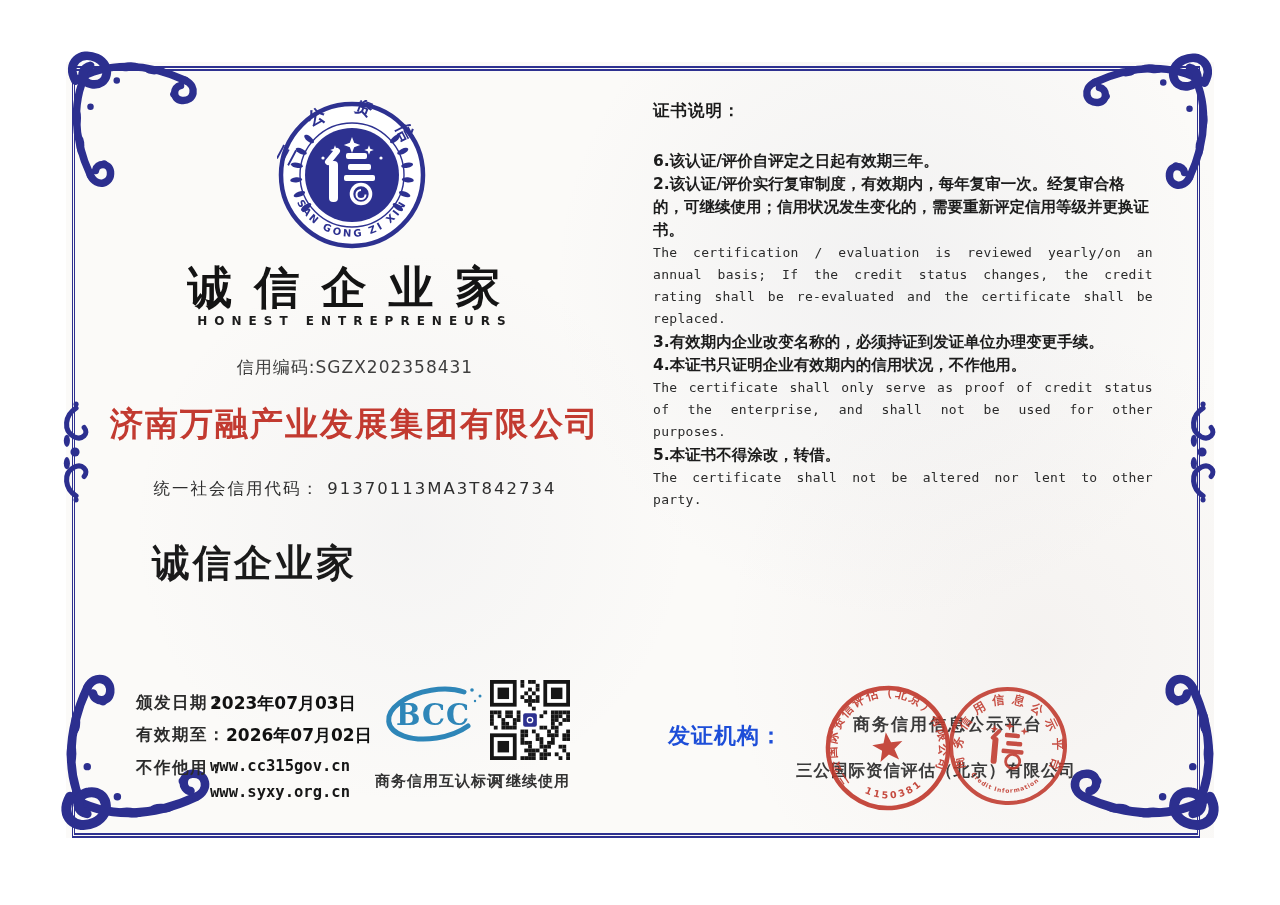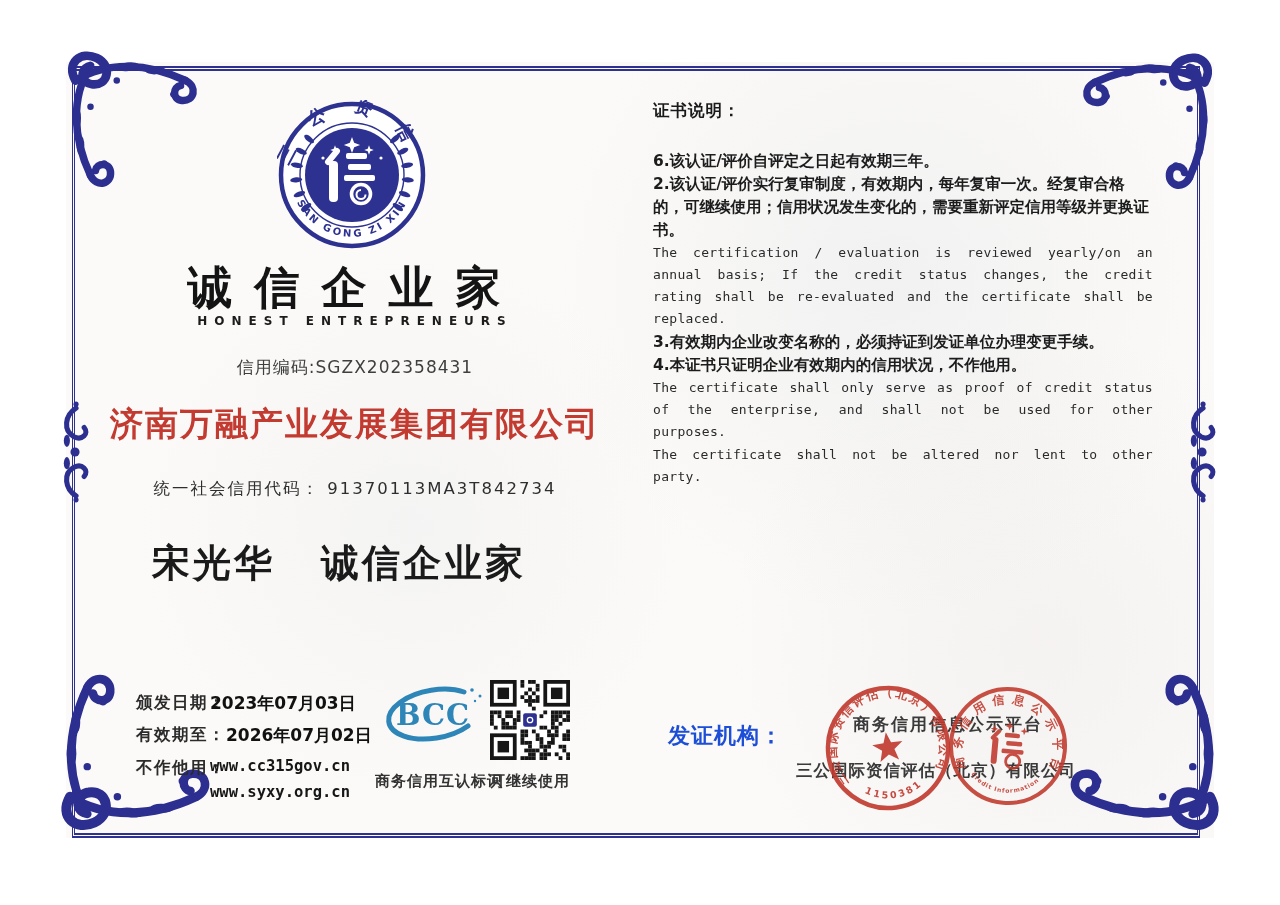--- a/index.html
+++ b/index.html
@@ -157,32 +157,32 @@
 <div class="abs c-line title-cn">诚信企业家</div>
 <div class="abs c-line title-en">HONEST ENTREPRENEURS</div>
 <div class="abs c-line credit-line">
   <span>信用编码:</span><span>SGZX202358431</span>
 </div>
 <div class="abs c-line company-line">济南万融产业发展集团有限公司</div>
 <div class="abs c-line uscc-line">
   <span>统一社会信用代码：</span> <span>91370113MA3T842734</span>
 </div>
 <div class="abs holder">
-  <span>宋光华</span>
   <span>诚信企业家</span>
 </div>
 
 <div class="abs notes">
   <div class="notes-title">证书说明：</div>
   <div class="note-cn">6.该认证/评价自评定之日起有效期三年。</div>
   <div class="note-cn">2.该认证/评价实行复审制度，有效期内，每年复审一次。经复审合格的，可继续使用；信用状况发生变化的，需要重新评定信用等级并更换证书。</div>
   <div class="note-en">The certification / evaluation is reviewed yearly/on an annual basis; If the credit status changes, the credit rating shall be re-evaluated and the certificate shall be replaced.</div>
   <div class="note-cn">3.有效期内企业改变名称的，必须持证到发证单位办理变更手续。</div>
   <div class="note-cn">4.本证书只证明企业有效期内的信用状况，不作他用。</div>
   <div class="note-en">The certificate shall only serve as proof of credit status of the enterprise, and shall not be used for other purposes.</div>
+  <div class="note-cn">5.本证书不得涂改，转借。</div>
   <div class="note-en">The certificate shall not be altered nor lent to other party.</div>
 </div>
 
 <div class="abs f-label" style="left:136px;top:692px">颁发日期：</div>
 <div class="abs f-value" style="left:210px;top:692px">2023年07月03日</div>
 <div class="abs f-label" style="left:136px;top:724px">有效期至：</div>
 <div class="abs f-value" style="left:226px;top:724px">2026年07月02日</div>
 <div class="abs f-label" style="left:136px;top:757px">不作他用：</div>
 <div class="abs f-url" style="left:210px;top:757px">www.cc315gov.cn</div>
 <div class="abs f-url" style="left:210px;top:783px">www.syxy.org.cn</div>

